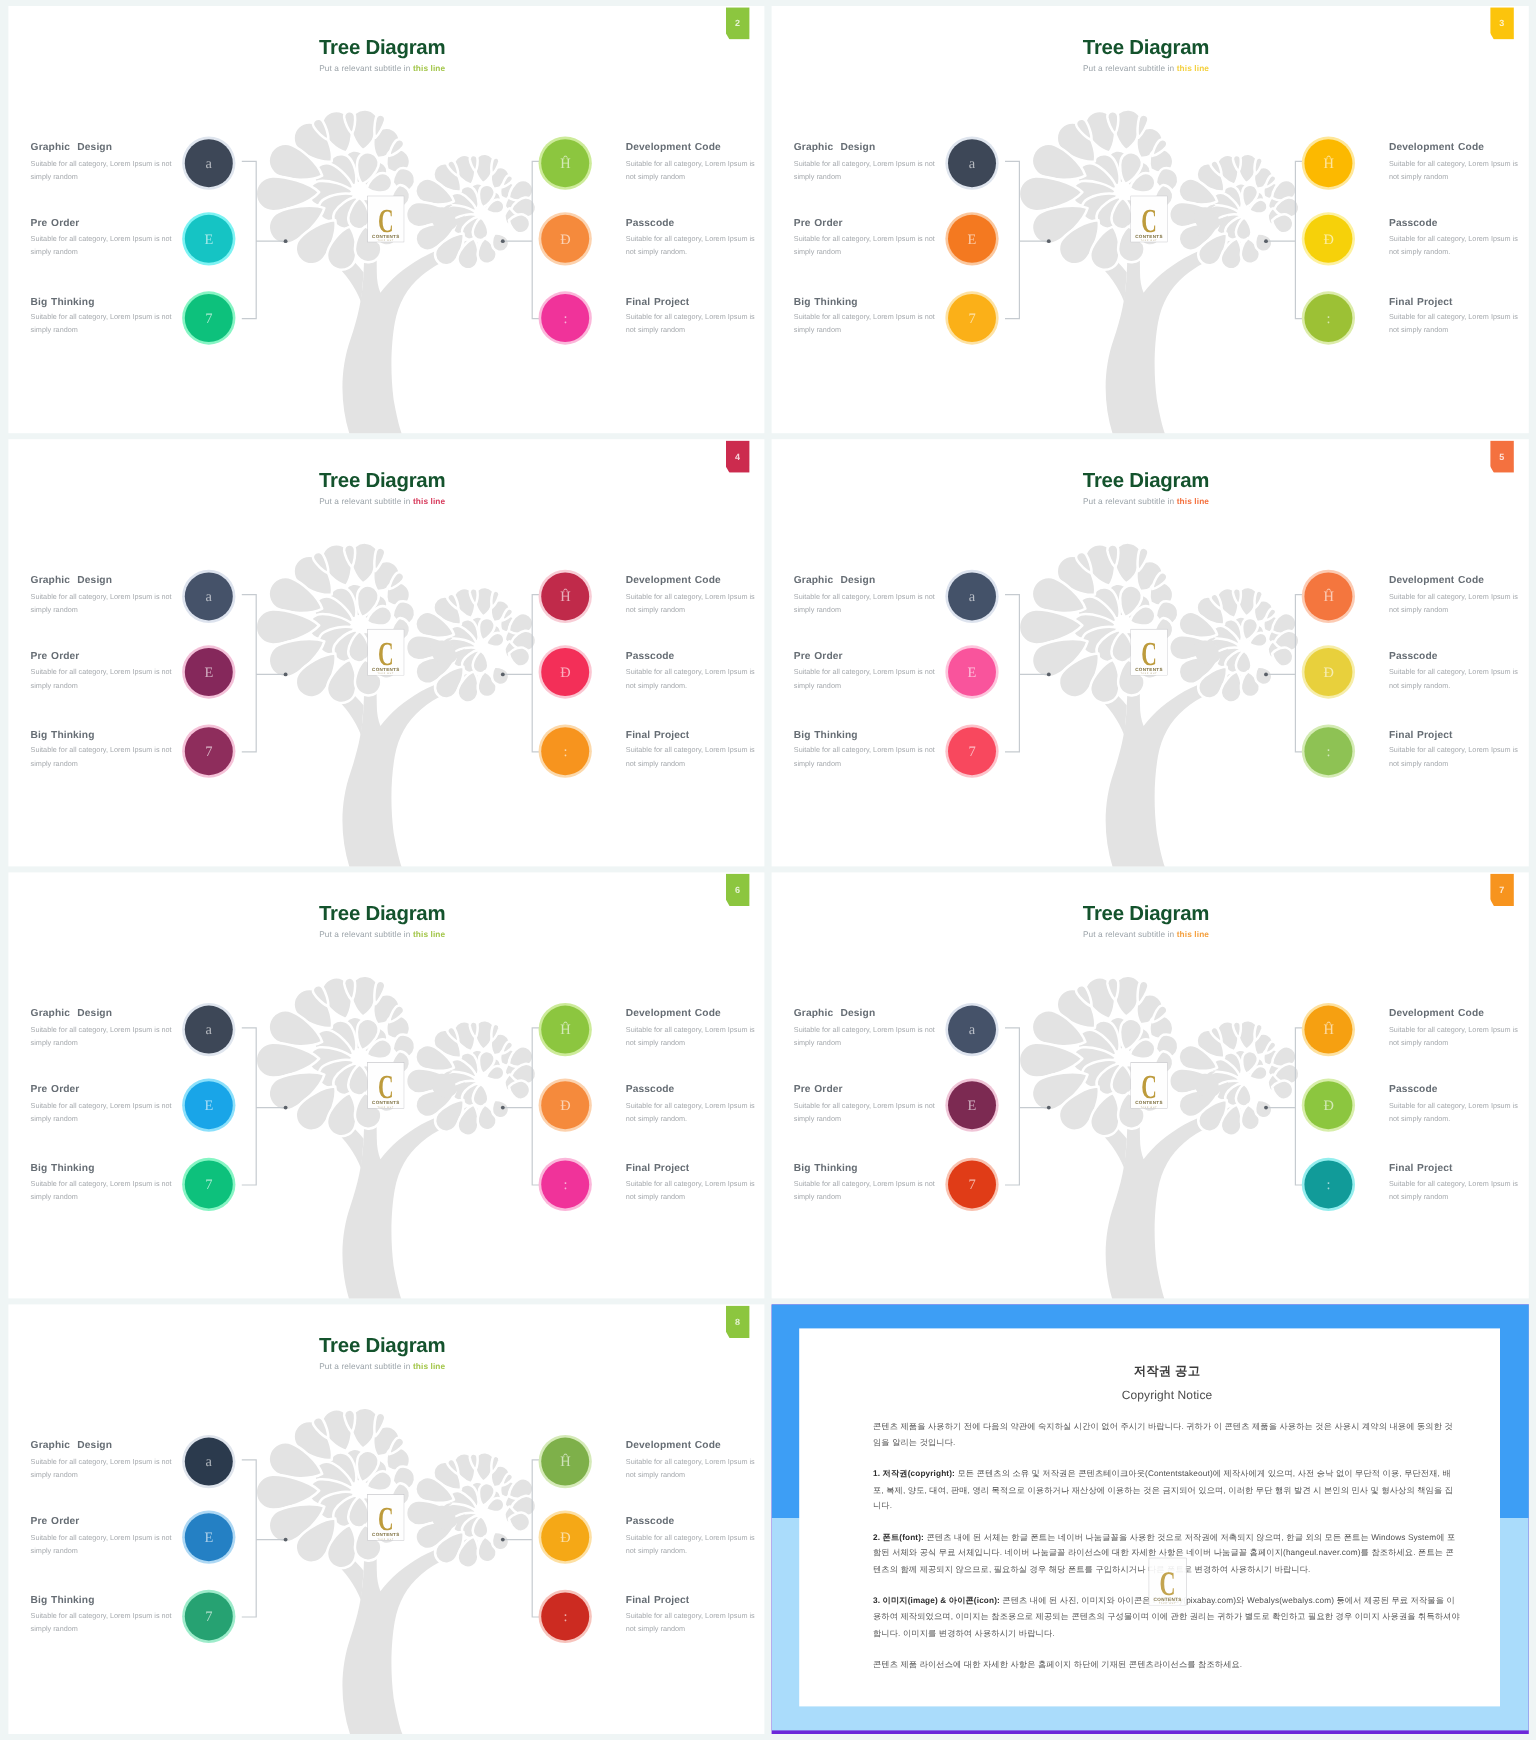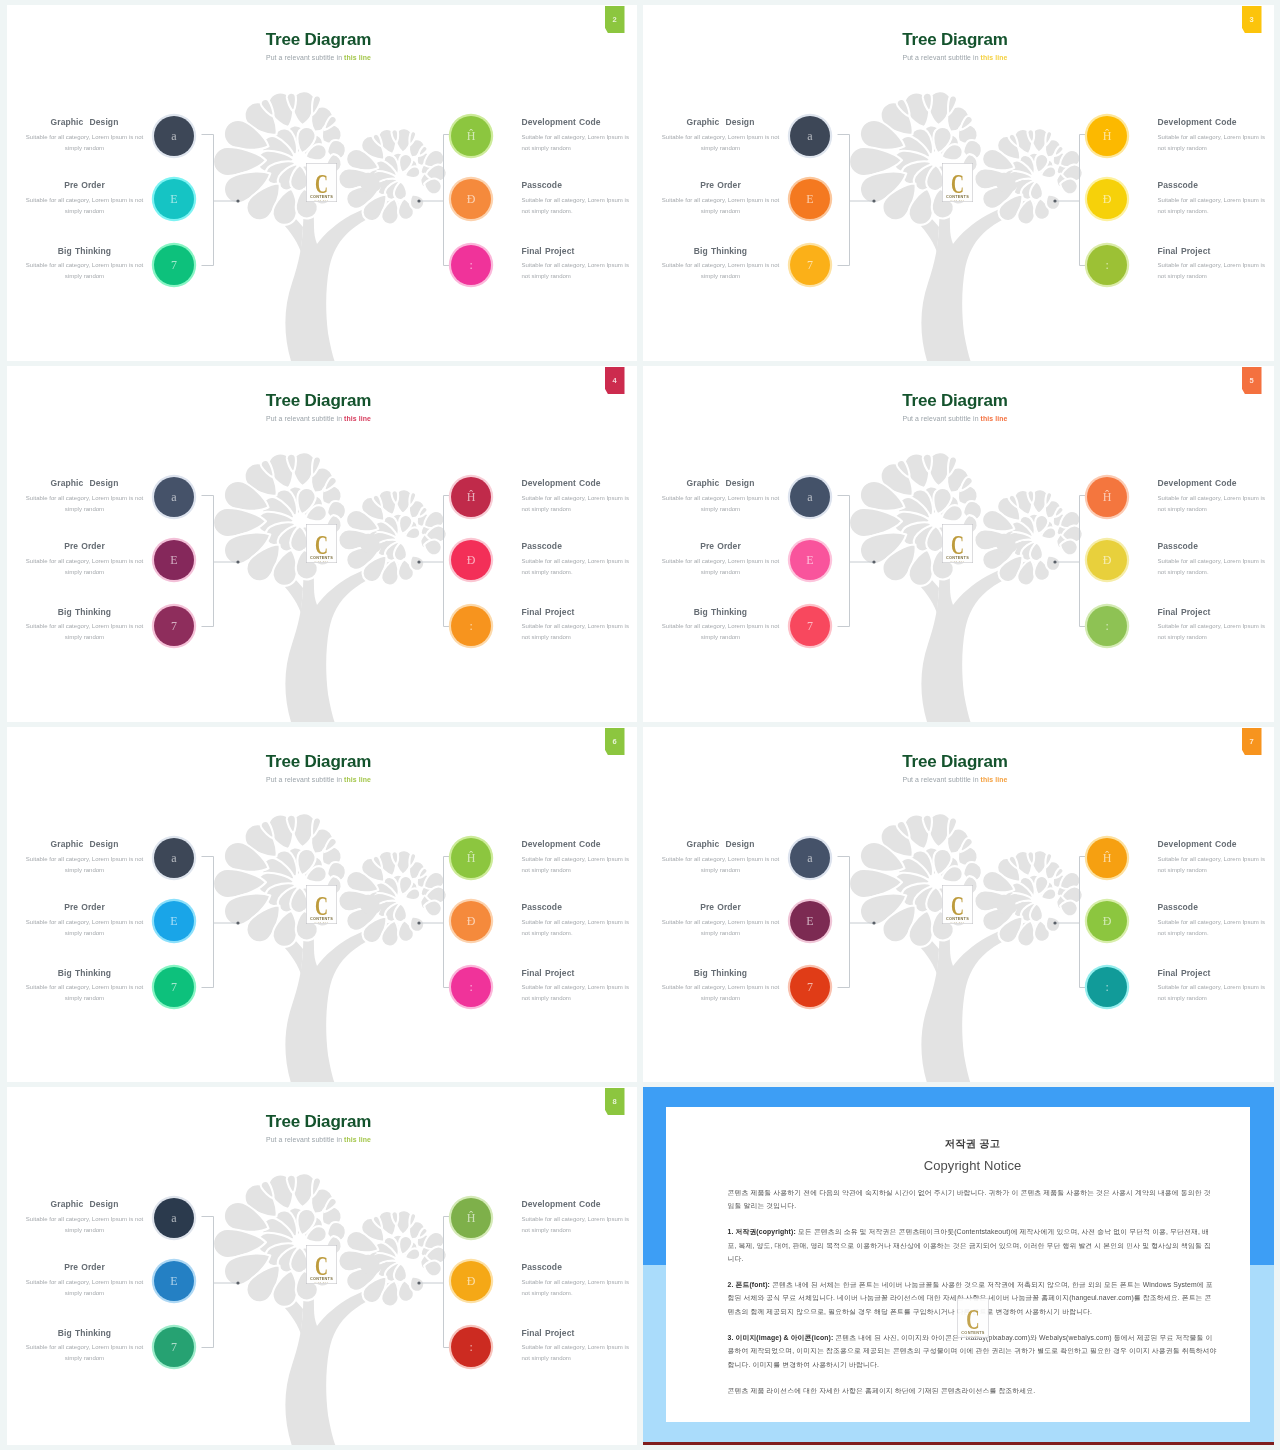--- a/index.html
+++ b/index.html
@@ -25,42 +25,42 @@
   .treewrap{position:absolute;left:200px;top:82px;width:270px;height:280px;}
   .logo{position:absolute;left:299.5px;top:158px;width:31px;height:39px;}
   .logo svg{width:31px;height:39px;display:block;}
   .conns{position:absolute;left:0;top:97px;}
 
   .item{position:absolute;height:44px;}
   .item.left{left:0;width:199px;}
   .item.right{left:440px;width:197px;}
   .item.i0{top:110px;} .item.i1{top:173px;} .item.i2{top:238.5px;}
   .itxt{position:absolute;top:3px;width:121px;}
-  .item.left .itxt{left:19px;width:118px;text-align:center;}
+  .item.left .itxt{left:19px;width:118px;text-align:left;}
   .item.right .itxt{left:57px;width:112px;text-align:left;margin-left:18px;}
   .ititle{font-weight:bold;color:#666d74;font-size:8.5px;white-space:pre;letter-spacing:.1px;word-spacing:.6px;
           line-height:1;}
   .idesc{color:#a6aaae;font-size:6.05px;line-height:1.9;margin-top:5px;}
 
   .circ{position:absolute;top:1px;width:40px;height:40px;border-radius:50%;
         display:flex;align-items:center;justify-content:center;
         font-family:"Liberation Serif","DejaVu Serif",serif;font-size:12px;
         color:rgba(255,255,255,.62);line-height:1;}
   .item.left .circ{left:147.5px;}
   .item.right .circ{left:4.7px;}
 
   
-  .cpanel{background:#7f1d1d;}
+  .cpanel{background:#6d28d9;}
   .cp-lblue{position:absolute;left:0;top:0;width:631px;height:355px;background:#aadcfb;}
   .cp-blue{position:absolute;left:0;top:0;width:631px;height:178px;background:#3d9ef5;}
   .cp-card{position:absolute;left:23px;top:20px;width:584px;height:315px;background:#fff;}
   .cp-inner{position:absolute;left:62px;top:32px;width:490px;}
   .cp-t1{text-align:center;font-weight:bold;font-size:10.3px;color:#3c3c3c;letter-spacing:.2px;
          line-height:1;}
-  .cp-t2{text-align:center;font-size:13px;color:#4c4c4c;margin-top:10px;letter-spacing:.1px;line-height:1;}
+  .cp-t2{text-align:center;font-size:10px;color:#4c4c4c;margin-top:10px;letter-spacing:.1px;line-height:1;}
   .cp-p{font-size:6.85px;line-height:13.2px;color:#4e4e4e;margin:13.3px 0 0 0;letter-spacing:.12px;}
   .cp-p b{color:#2c2c2c;font-weight:bold;}
   .cp-logo{position:absolute;left:50%;top:159px;margin-left:-16px;width:32px;height:40px;opacity:.9;}
   .cp-logo svg{width:32px;height:40px;display:block;}
 </style>
 </head>
 <body>
 
 <svg width="0" height="0" style="position:absolute" aria-hidden="true" xmlns="http://www.w3.org/2000/svg">
     <defs>

